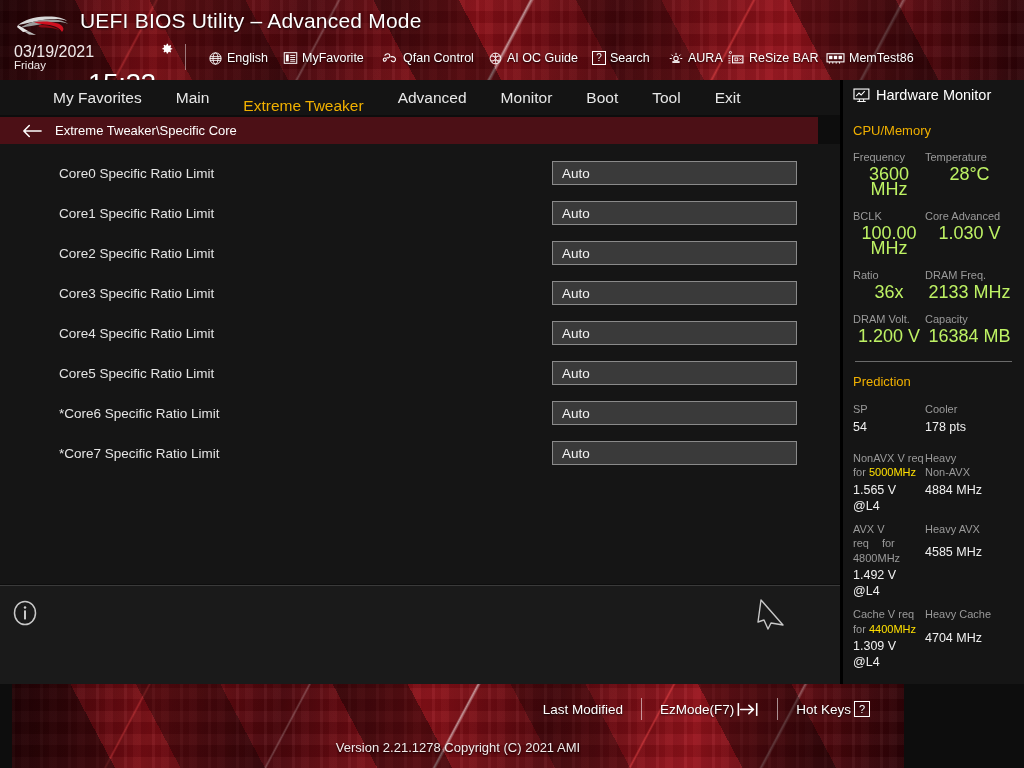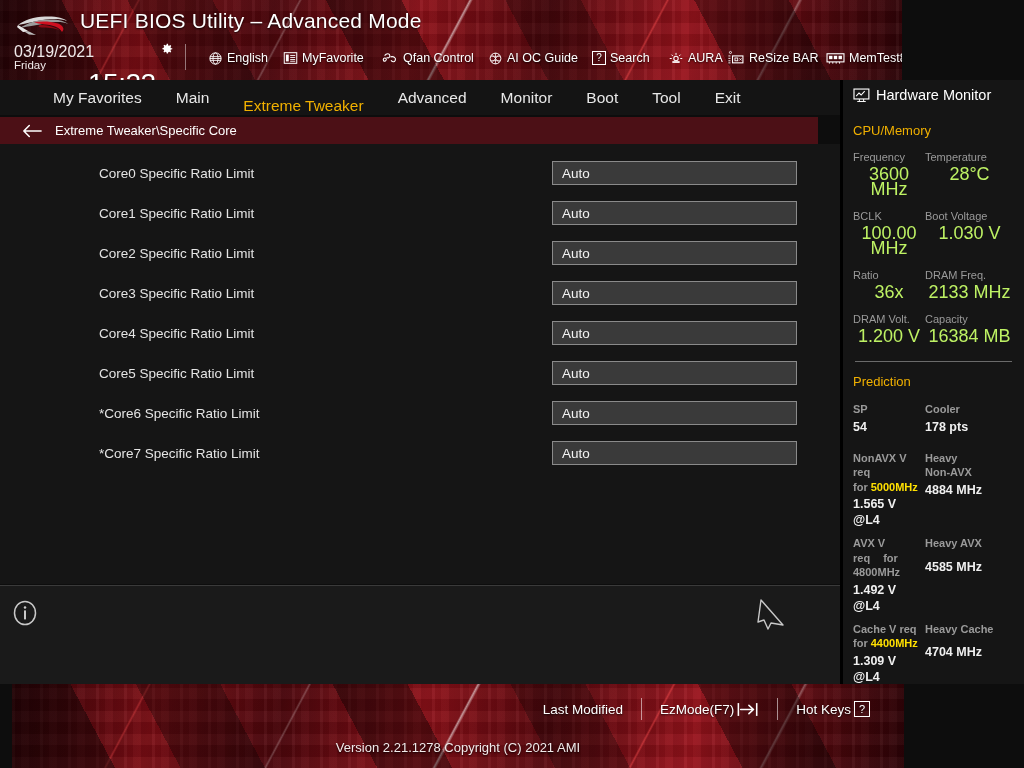--- a/index.html
+++ b/index.html
@@ -26,21 +26,21 @@
       linear-gradient(100deg, #3a0308 0%, #7c0d14 16%, #4d060c 30%, #8d1018 46%, #5a080e 60%, #99131c 76%, #52070d 90%, #2c0206 100%);
     background-blend-mode: normal;
   }
   .redtex::after {
     content:""; position:absolute; inset:0;
     background:
       linear-gradient(62deg, rgba(0,0,0,.42) 0 11%, rgba(0,0,0,0) 11% 18%, rgba(0,0,0,.30) 18% 27%, rgba(0,0,0,0) 27% 39%, rgba(0,0,0,.38) 39% 47%, rgba(0,0,0,0) 47% 58%, rgba(0,0,0,.26) 58% 66%, rgba(0,0,0,0) 66% 78%, rgba(0,0,0,.36) 78% 88%, rgba(0,0,0,0) 88% 100%);
   }
 
   
-  .header { position:absolute; left:0; top:0; width:902px; height:80px; overflow:hidden; }
+  .header { position:absolute; left:0; top:0; width:1024px; height:80px; overflow:hidden; }
   .hdr-inner { position:absolute; inset:0; }
 
   .rog-logo { position:absolute; left:14px; top:10px; width:56px; height:30px; }
   .title {
     position:absolute; left:80px; top:9px;
     font-size:21px; color:#fff; letter-spacing:.2px; white-space:nowrap;
     text-shadow:0 1px 2px rgba(0,0,0,.8);
   }
   .datewrap { position:absolute; left:14px; top:46px; line-height:12.5px; }
   .date-l1 { font-size:16px; color:#f0eaea; }
@@ -88,21 +88,21 @@
 
   
   .content {
     position:absolute; left:0; top:144px; width:840px; height:440px;
     background:#151515;
   }
   .row {
     position:relative; height:40px; display:flex; align-items:center;
   }
   .row-label {
-    position:absolute; left:59px; font-size:13.5px; color:#e4e4e4; white-space:nowrap;margin-left:40px;
+    position:absolute; left:59px; font-size:13.5px; color:#e4e4e4; white-space:nowrap;
   }
   .row-value {
     position:absolute; left:552px; width:245px; height:24px;
     background:#3a3a3a; border:1px solid #8a8a8a;
     display:flex; align-items:center; padding-left:9px;
     font-size:13.5px; color:#f2f2f2; cursor:pointer;
   }
 
   .content-sep {
     position:absolute; left:0; top:585px; width:840px; height:1px; background:#3a3a3a;
@@ -122,21 +122,21 @@
   .hm-title {
     display:flex; align-items:center; gap:6px;
     padding:7px 0 0 10px; font-size:14.5px; color:#fff;
   }
   .sec-title { font-size:13px; color:#f0b000; padding:20px 0 0 10px; }
   .grid2 { display:grid; grid-template-columns: 72px auto; padding:0 10px; }
   .g-lbl { font-size:11px; color:#9a9a9a; padding-top:13px; line-height:13px; }
   .g-val { font-size:18px; color:#bef264; padding-top:3px; line-height:15px;text-align:center; }
   .hm-div { height:1px; background:#6a6a6a; margin:17px 12px 0 12px; }
   .hi { color:#ffe000; }
-  .pred-row { display:grid; grid-template-columns: 72px auto; padding:0 10px;font-weight:bold; }
+  .pred-row { display:grid; grid-template-columns: 72px auto; padding:0 10px; }
   .p-l { font-size:11px; color:#9a9a9a; line-height:14.5px; }
   .p-v { font-size:12.5px; color:#f0f0f0; line-height:16px; padding-top:2px; }
 
   
   .footer { position:absolute; left:12px; top:684px; width:892px; height:84px; overflow:hidden;text-decoration:underline; }
   .foot-items {
     position:absolute; right:16px; top:12px;
     display:flex; align-items:center; gap:0; height:26px;
   }
   .foot-btn {
@@ -340,21 +340,21 @@
       <span>Hardware Monitor</span>
     </div>
 
     <div class="sec-title">CPU/Memory</div>
     <div class="grid2" id="cpumem">
         <div class="g-lbl">Frequency</div>
         <div class="g-lbl">Temperature</div>
         <div class="g-val">3600 MHz</div>
         <div class="g-val">28°C</div>
         <div class="g-lbl">BCLK</div>
-        <div class="g-lbl">Boot Voltage</div>
+        <div class="g-lbl">Core Advanced</div>
         <div class="g-val">100.00 MHz</div>
         <div class="g-val">1.030 V</div>
         <div class="g-lbl">Ratio</div>
         <div class="g-lbl">DRAM Freq.</div>
         <div class="g-val">36x</div>
         <div class="g-val">2133 MHz</div>
         <div class="g-lbl">DRAM Volt.</div>
         <div class="g-lbl">Capacity</div>
         <div class="g-val">1.200 V</div>
         <div class="g-val">16384 MB</div>

